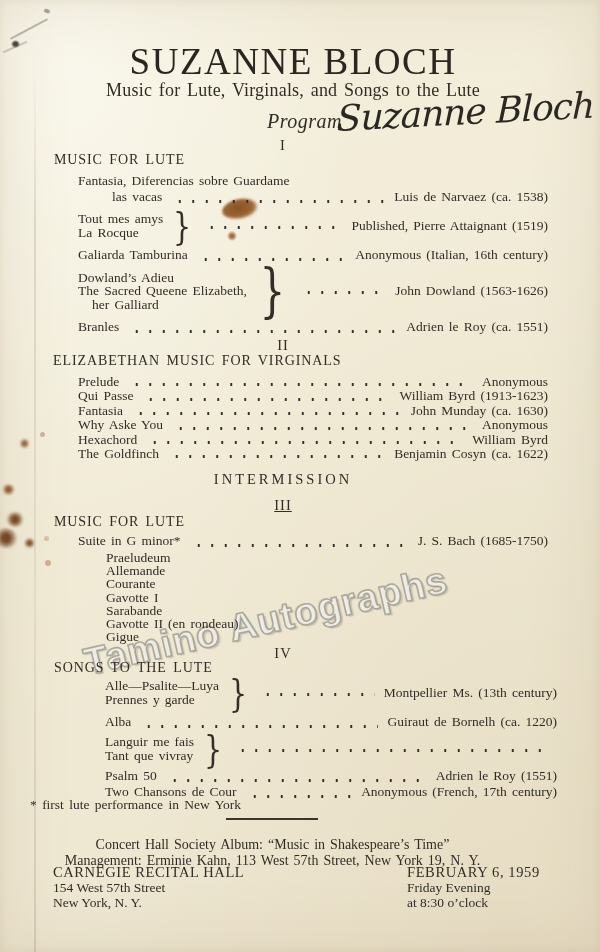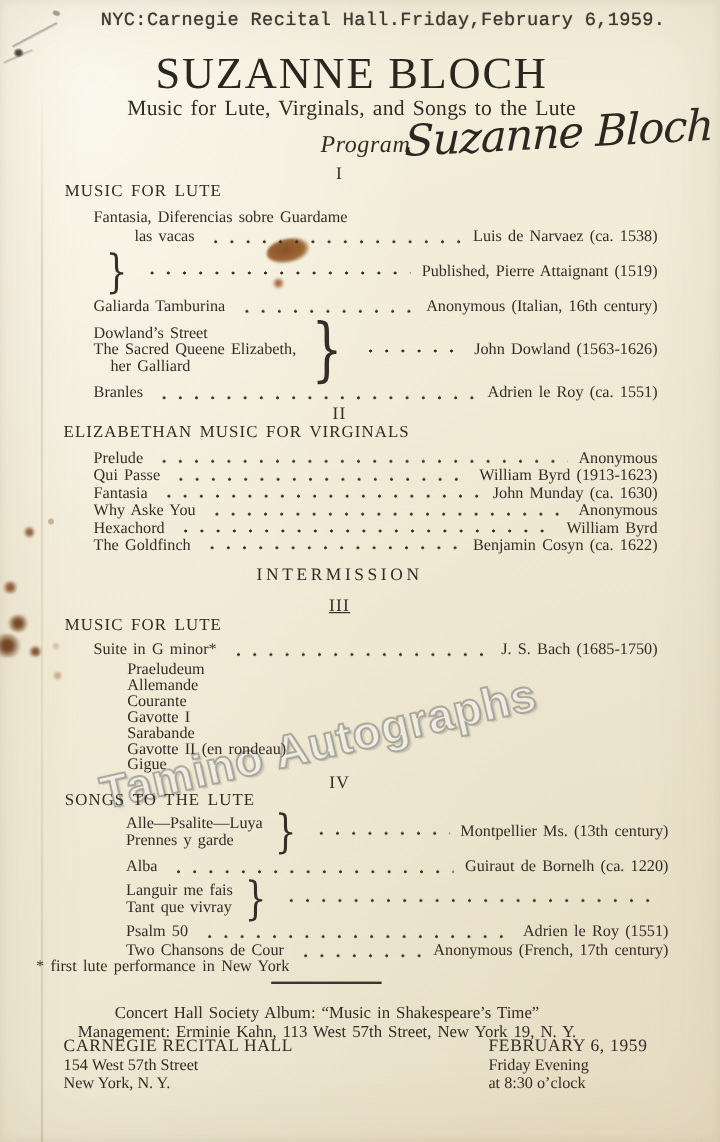--- a/index.html
+++ b/index.html
@@ -75,51 +75,54 @@
   <div class="stain" style="left:40px;top:432px;width:5px;height:5px;background:rgba(150,95,55,0.4);border-radius:50%;filter:blur(0.6px);"></div>
   <div class="stain" style="left:2px;top:484px;width:13px;height:11px;background:radial-gradient(circle,#915c34 25%,rgba(145,92,52,0) 75%);border-radius:50%;filter:blur(0.8px);"></div>
   <div class="stain" style="left:6px;top:512px;width:18px;height:15px;background:radial-gradient(circle,#784824 25%,rgba(120,72,36,0) 75%);border-radius:55% 45% 50% 60%;filter:blur(0.9px);"></div>
   <div class="stain" style="left:-6px;top:528px;width:24px;height:20px;background:radial-gradient(circle,#734523 25%,rgba(115,69,35,0) 75%);border-radius:50% 60% 45% 55%;filter:blur(0.9px);"></div>
   <div class="stain" style="left:24px;top:538px;width:11px;height:10px;background:radial-gradient(circle,#82522c 25%,rgba(130,82,44,0) 75%);border-radius:50%;filter:blur(0.8px);"></div>
   <div class="stain" style="left:45px;top:560px;width:6px;height:6px;background:rgba(180,115,75,0.5);border-radius:50%;filter:blur(0.7px);"></div>
   <div class="stain" style="left:44px;top:536px;width:5px;height:5px;background:rgba(190,130,90,0.4);border-radius:50%;filter:blur(0.7px);"></div>
 
   <div class="watermark">Tamino Autographs</div>
 
-  <div class="abs typed" style="left:84px;top:8px;">NYC:Carnegie Recital Hall.Friday,February 6,1959.</div>
 
   <div class="cx title" style="top:40px;">SUZANNE BLOCH</div>
   <div class="cx subtitle" style="top:80px;">Music for Lute, Virginals, and Songs to the Lute</div>
   <div class="abs script-label" style="left:267px;top:110px;">Program</div>
   <div class="abs signature" style="left:337px;top:98px;">Suzanne Bloch</div>
 
   <div class="cn numeral" style="top:137px;">I</div>
   <div class="abs heading" style="left:54px;top:152px;">MUSIC FOR LUTE</div>
   <div class="abs items" style="left:78px;top:173px;width:470px;">
     <div class="row mb7">
       <div>Fantasia, Diferencias sobre Guardame</div>
       <div class="flexline">
         <span class="indent2">las vacas</span>
         <span class="dots"></span>
         <span class="comp">Luis de Narvaez (ca. 1538)</span>
       </div>
     </div>
     <div class="row rowc mb7" style="height:28px;">
+      <div class="stack">
+        <span>Tout mes amys</span>
+        <span>La Rocque</span>
+      </div>
       <span class="brace b2">}</span>
       <span class="dots"></span>
       <span class="comp">Published, Pierre Attaignant (1519)</span>
     </div>
     <div class="row flexline mb6">
       <span>Galiarda Tamburina</span>
       <span class="dots"></span>
       <span class="comp">Anonymous (Italian, 16th century)</span>
     </div>
     <div class="row rowc mb6" style="height:44px;">
       <div class="stack">
-        <span>Dowland’s Street</span>
+        <span>Dowland’s Adieu</span>
         <span>The Sacred Queene Elizabeth,</span>
         <span class="ind">her Galliard</span>
       </div>
       <span class="brace b3">}</span>
       <span class="dots"></span>
       <span class="comp">John Dowland (1563-1626)</span>
     </div>
     <div class="row flexline">
       <span>Branles</span>
       <span class="dots"></span>

